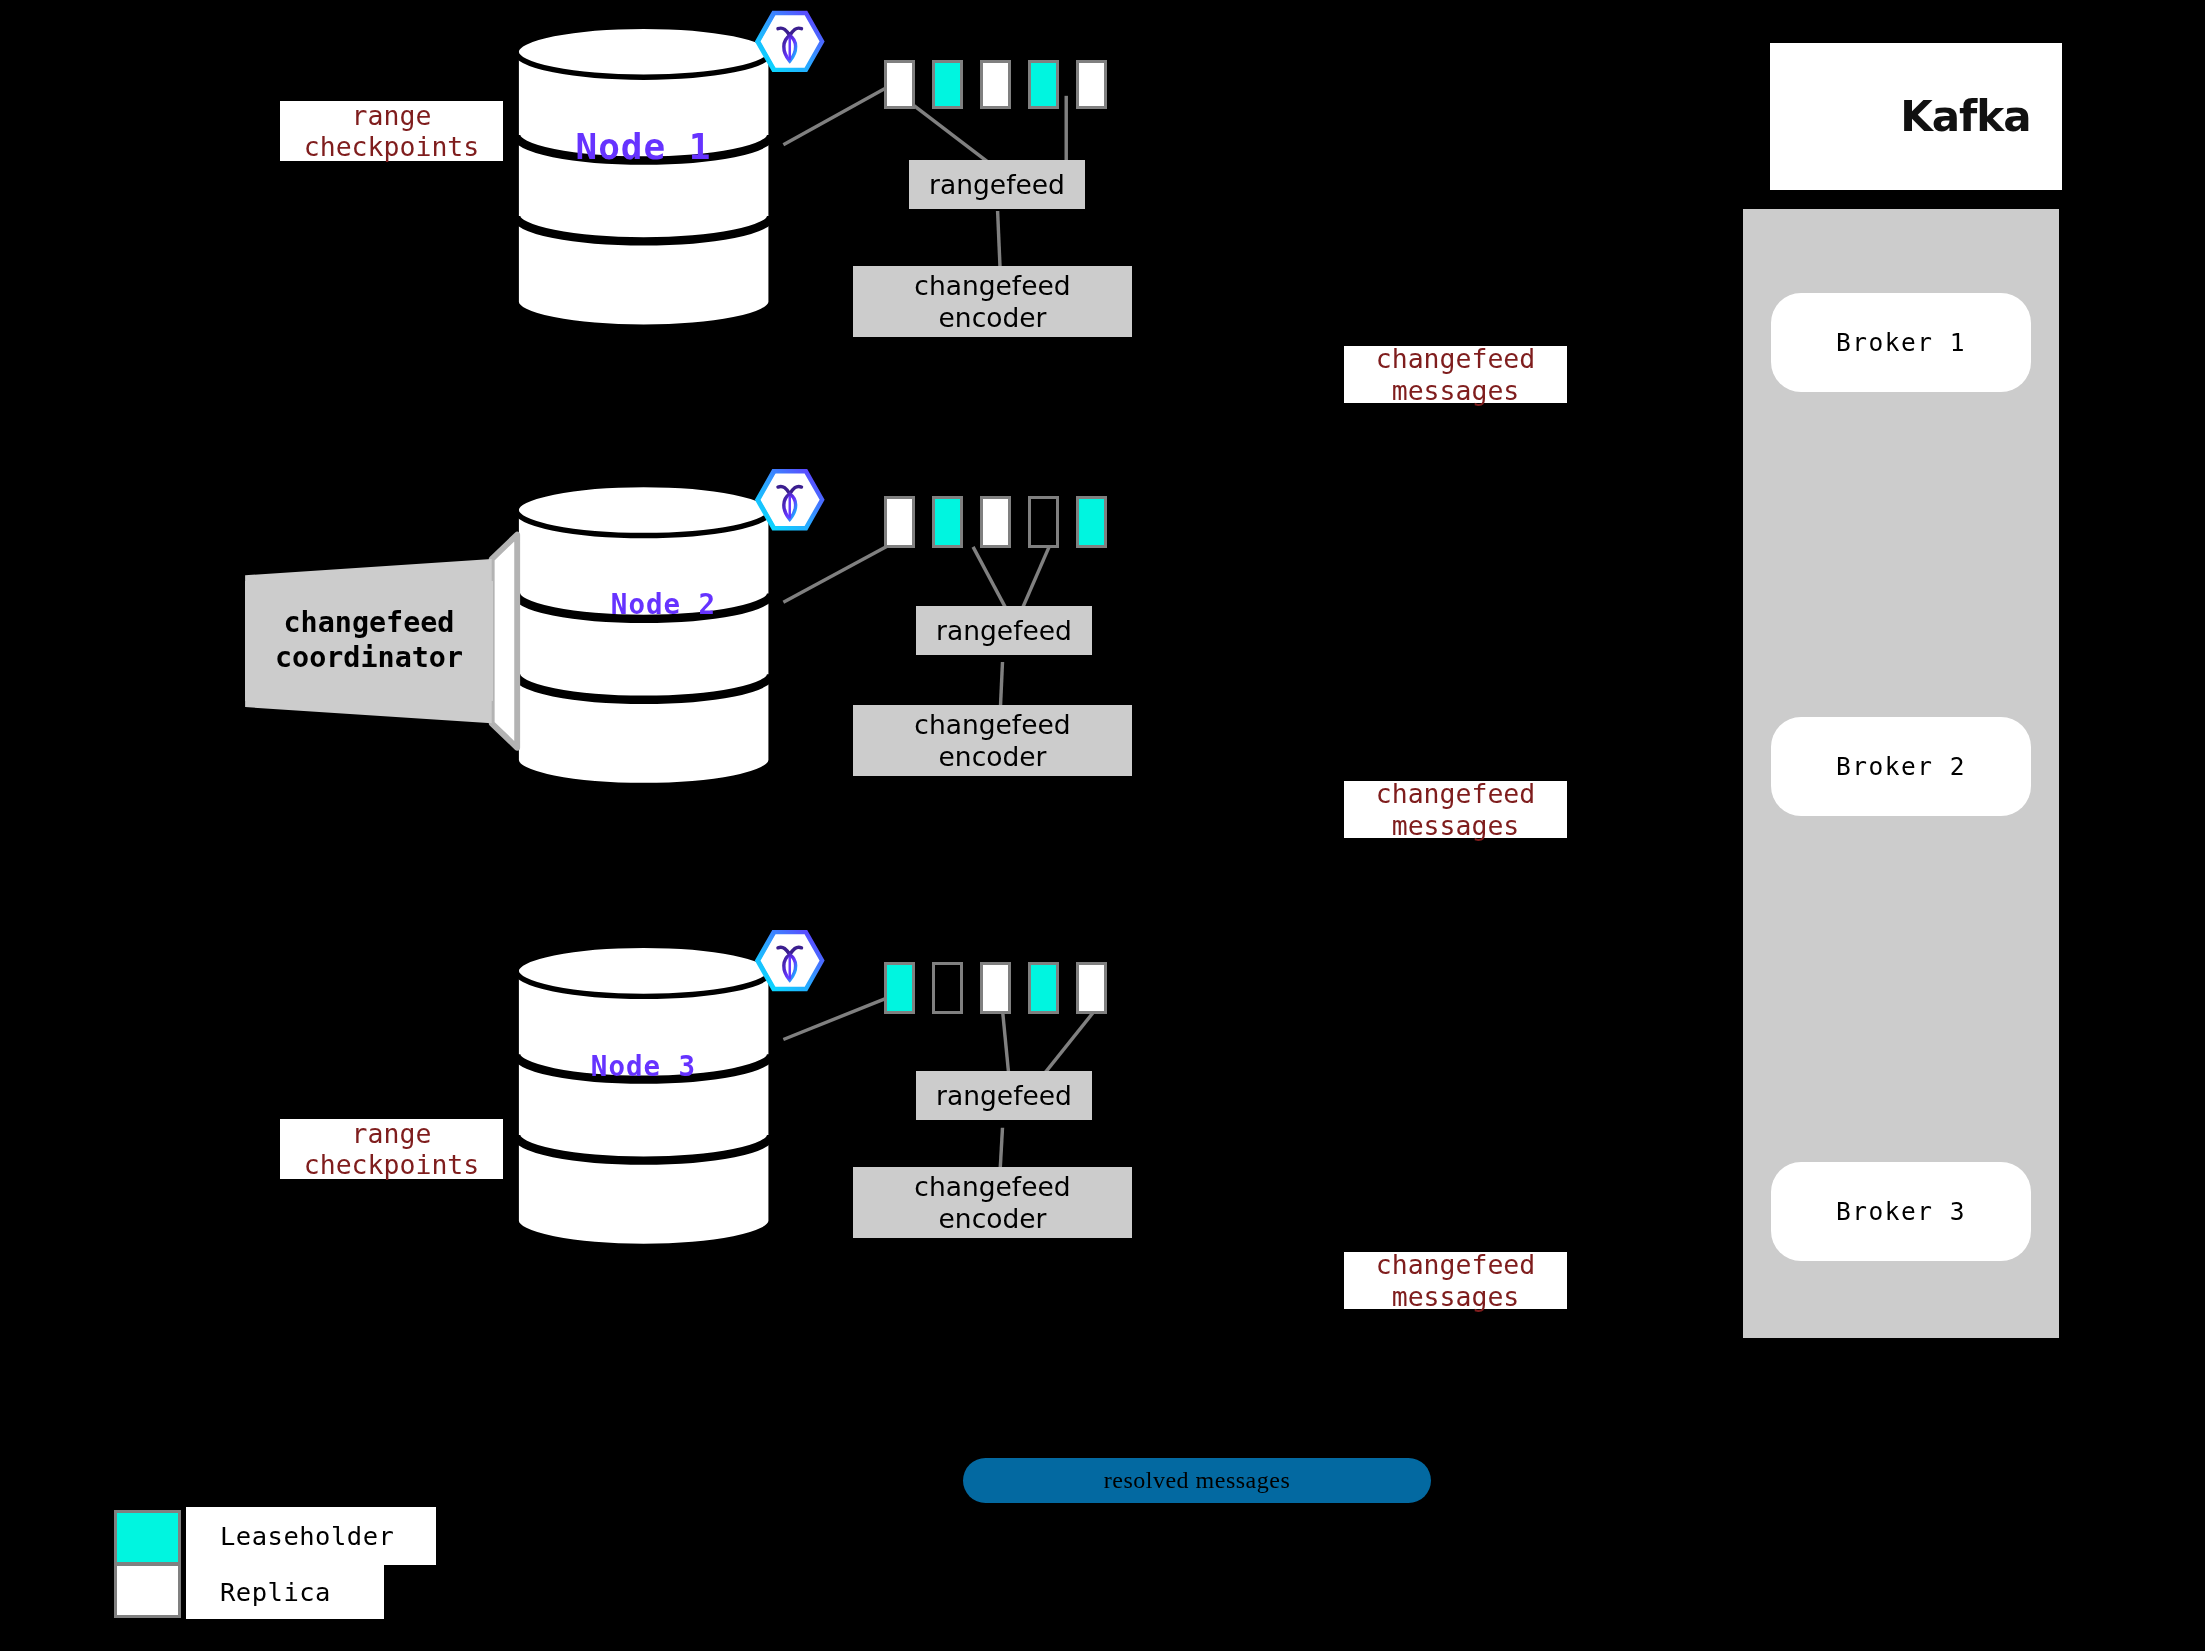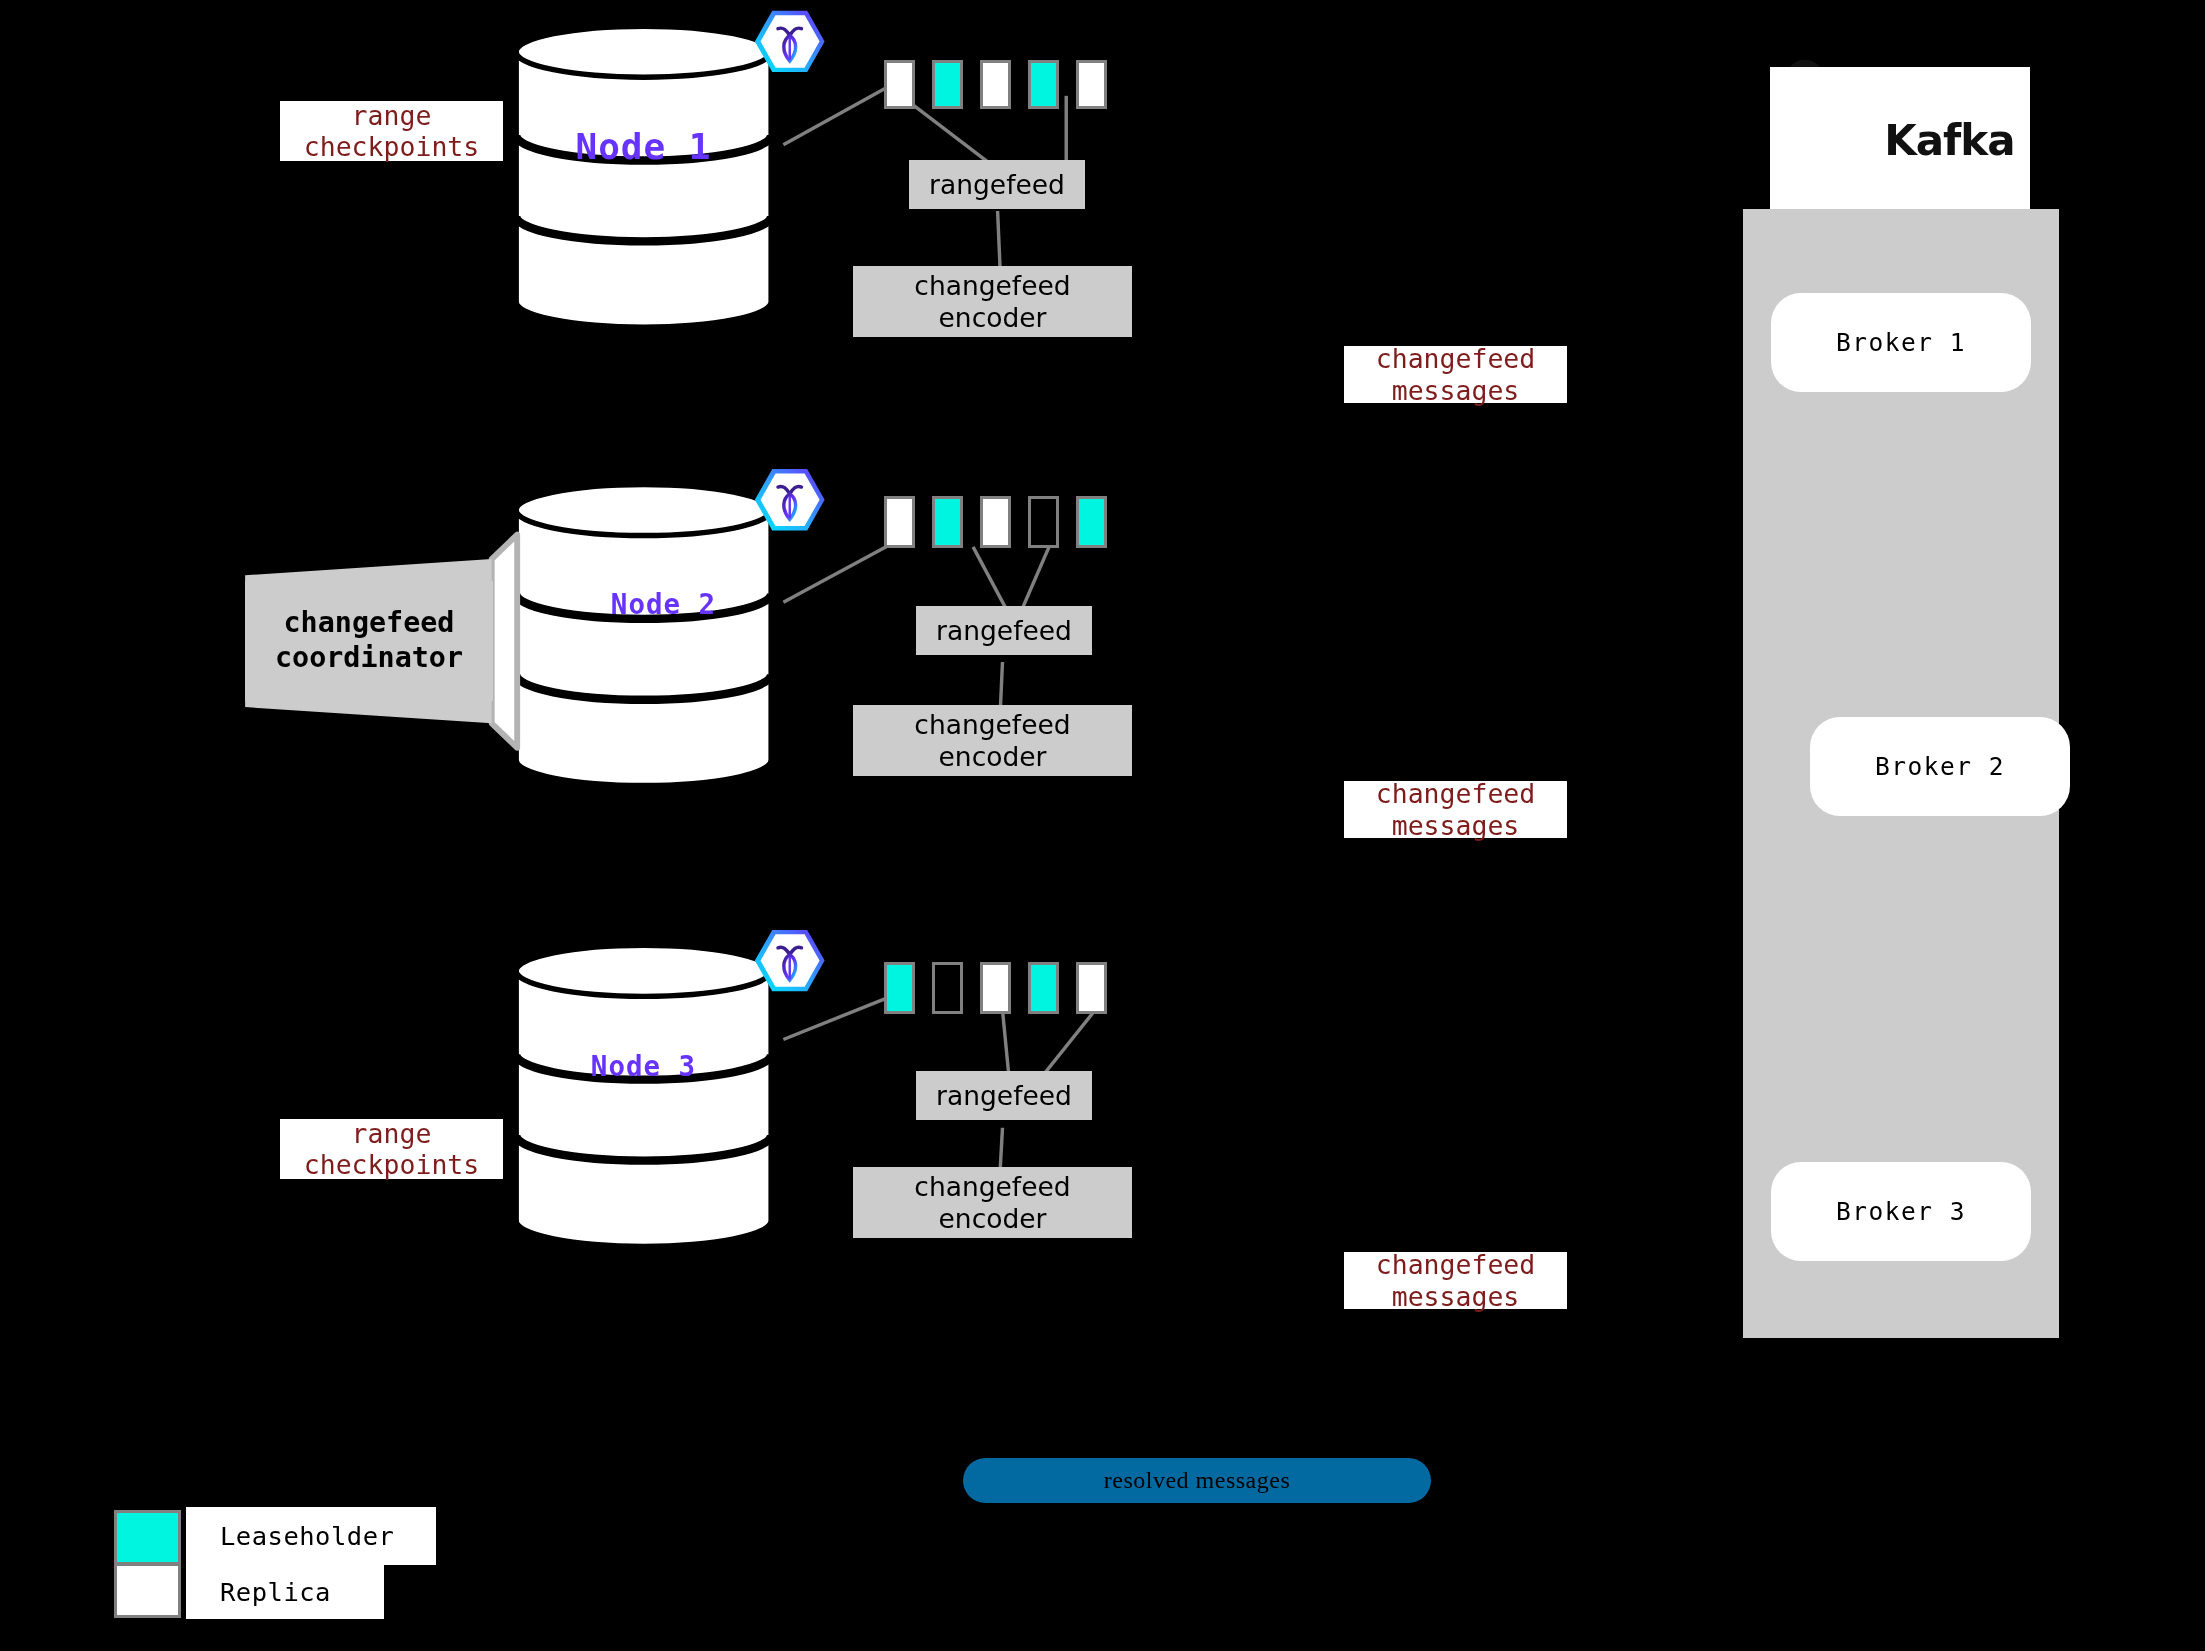--- a/index.html
+++ b/index.html
@@ -269,29 +269,29 @@
   <div class="abs graybox" style="left:853px;top:1167px;width:279px;height:71px;font-size:26.5px;flex-direction:column;">
     <span>changefeed</span>
     <span>encoder</span>
   </div>
 
   <div class="abs wlabel" style="left:1344px;top:1252px;width:223px;height:57px;font-size:26.5px;flex-direction:column;">
     <span>changefeed</span>
     <span>messages</span>
   </div>
 
-  <div class="abs kafkabrand" style="left:1770px;top:43px;width:260px;height:147px;margin-top:24px;">
+  <div class="abs kafkabrand" style="left:1770px;top:43px;width:292px;height:147px;">
     <div style="width:86px;height:142px;"></div>
     <div class="kafkaword">Kafka</div>
   </div>
 
   <div class="abs kafkapanel" style="left:1743px;top:209px;width:316px;height:1129px;"></div>
 
   <div class="abs brokerpill" style="left:1771px;top:293px;width:260px;height:99px;">Broker 1</div>
-  <div class="abs brokerpill" style="left:1771px;top:717px;width:260px;height:99px;margin-left:39px;">Broker 2</div>
+  <div class="abs brokerpill" style="left:1771px;top:717px;width:260px;height:99px;">Broker 2</div>
   <div class="abs brokerpill" style="left:1771px;top:1162px;width:260px;height:99px;">Broker 3</div>
 
   <div class="abs resolvedpill" style="left:963px;top:1458px;width:468px;height:45px;">resolved messages</div>
 
   <div class="abs" style="left:114px;top:1510px;width:294px;height:113px;">
     <div class="legendswatch" style="position:absolute;left:0;top:0;width:67px;height:55px;background:#00f5e0;"></div>
     <div class="legendlabel" style="position:absolute;left:72px;top:-2.9px;width:216px;height:58px;">Leaseholder</div>
 
     <div class="legendswatch" style="position:absolute;left:0;top:53px;width:67px;height:55px;background:#ffffff;"></div>
     <div class="legendlabel" style="position:absolute;left:72px;top:55px;width:164px;height:54px;">Replica</div>

